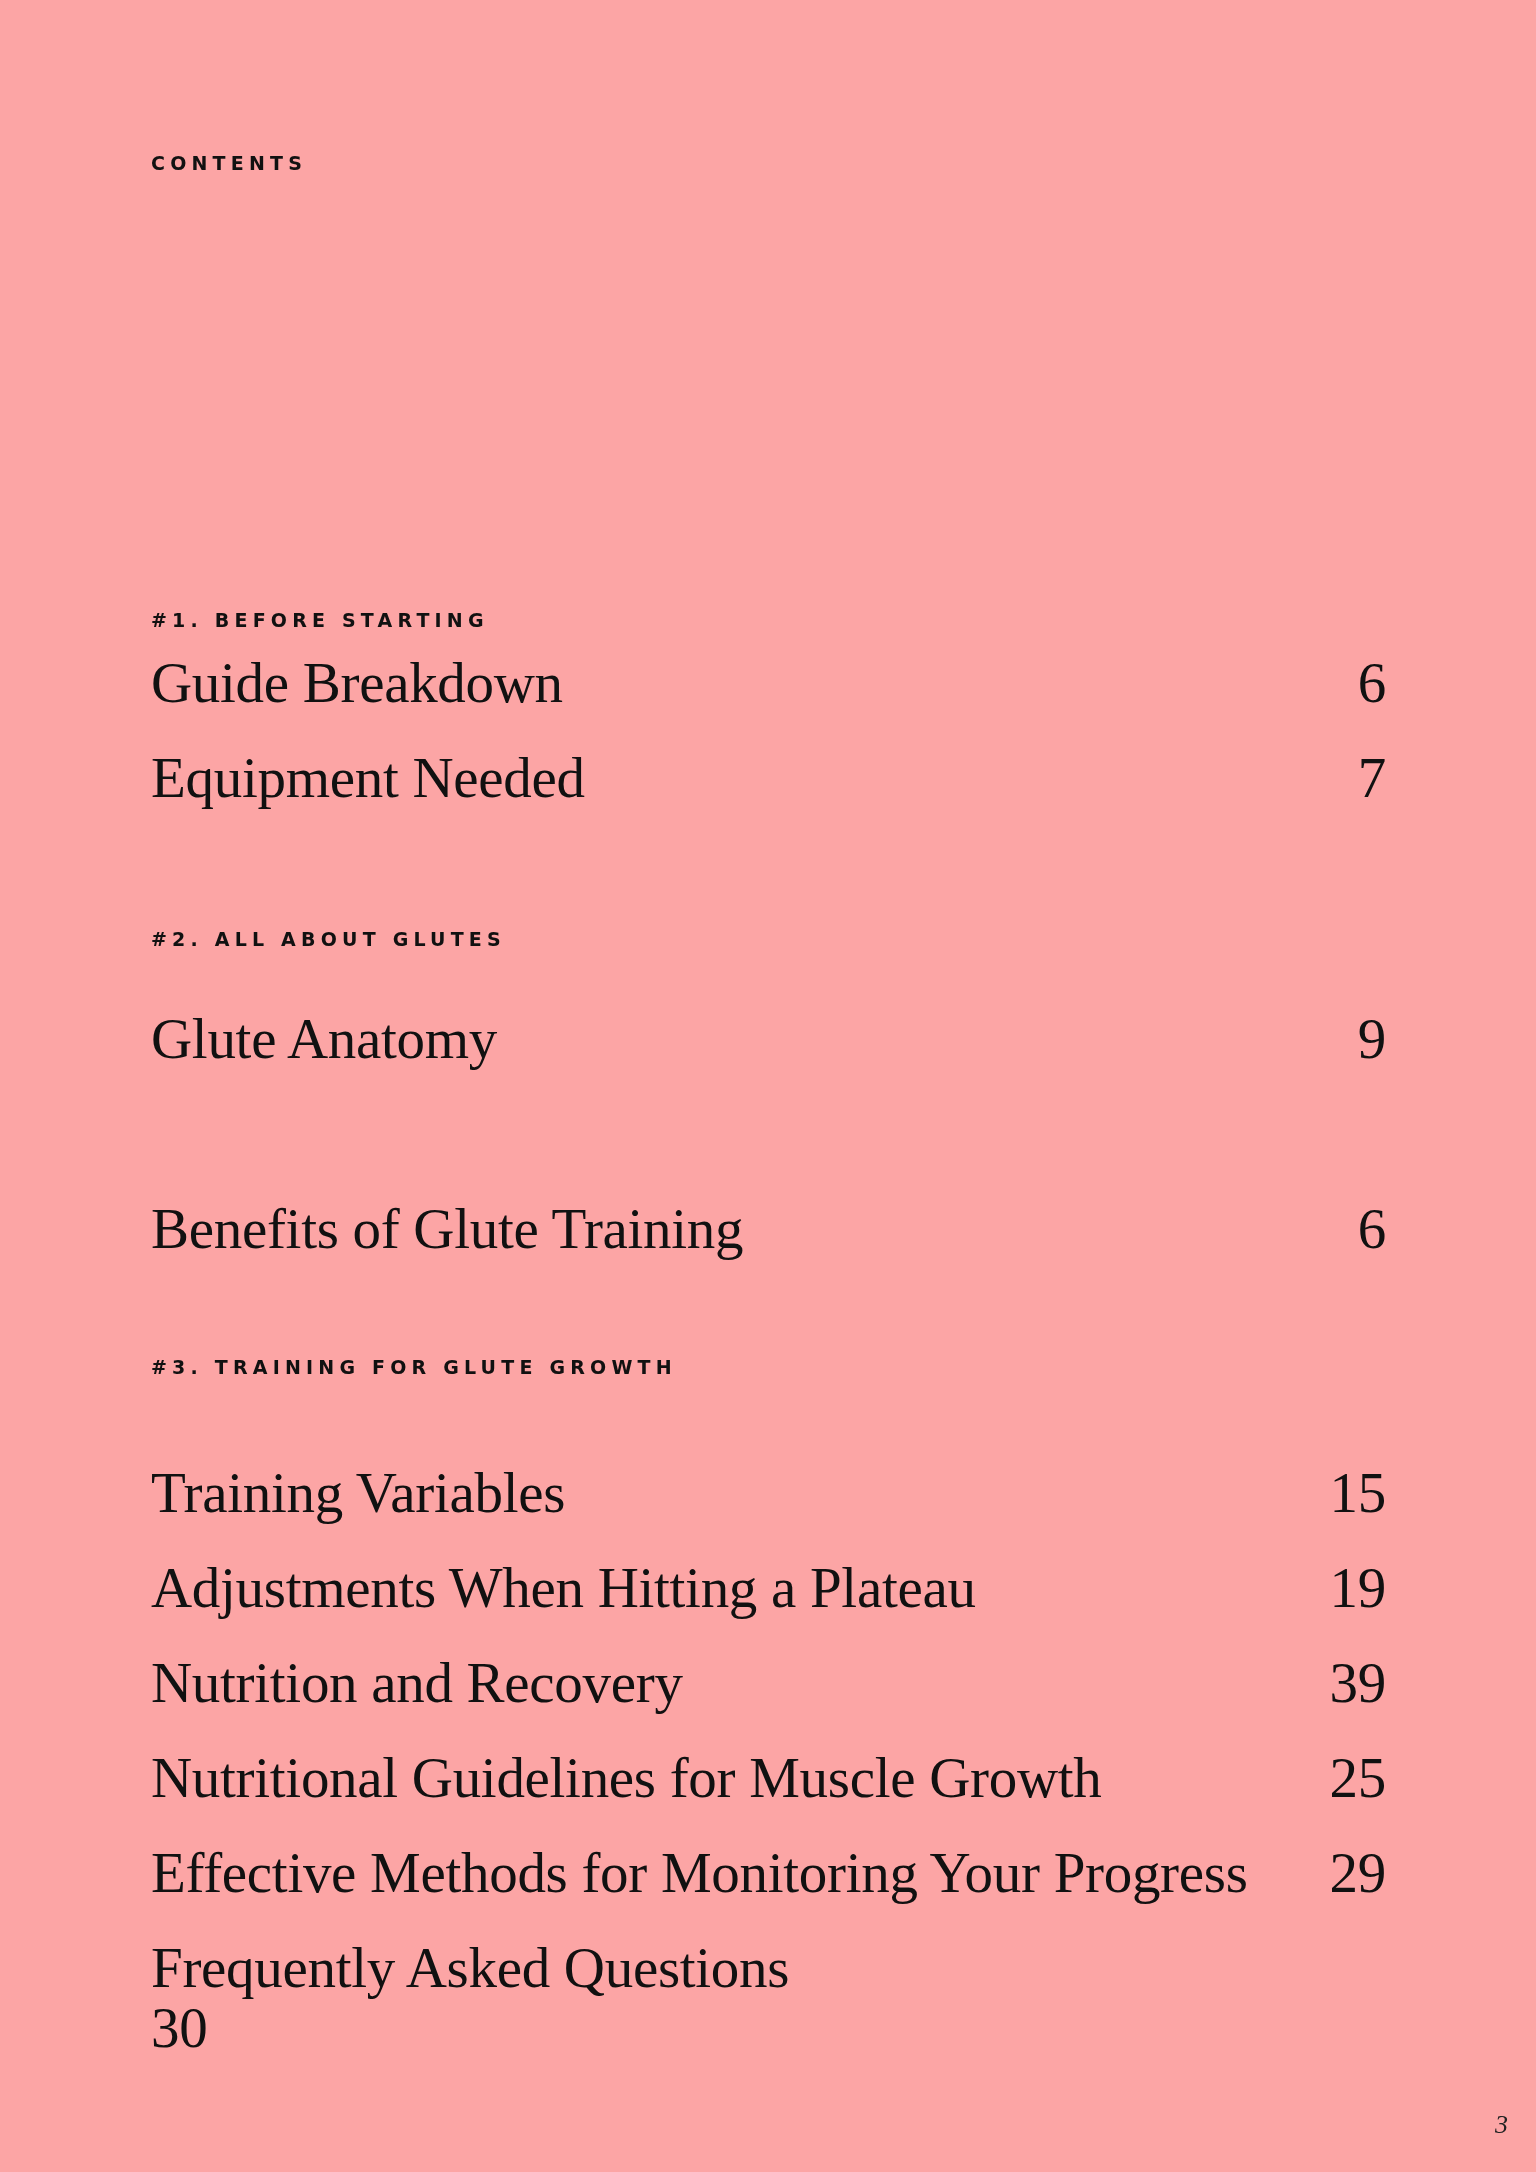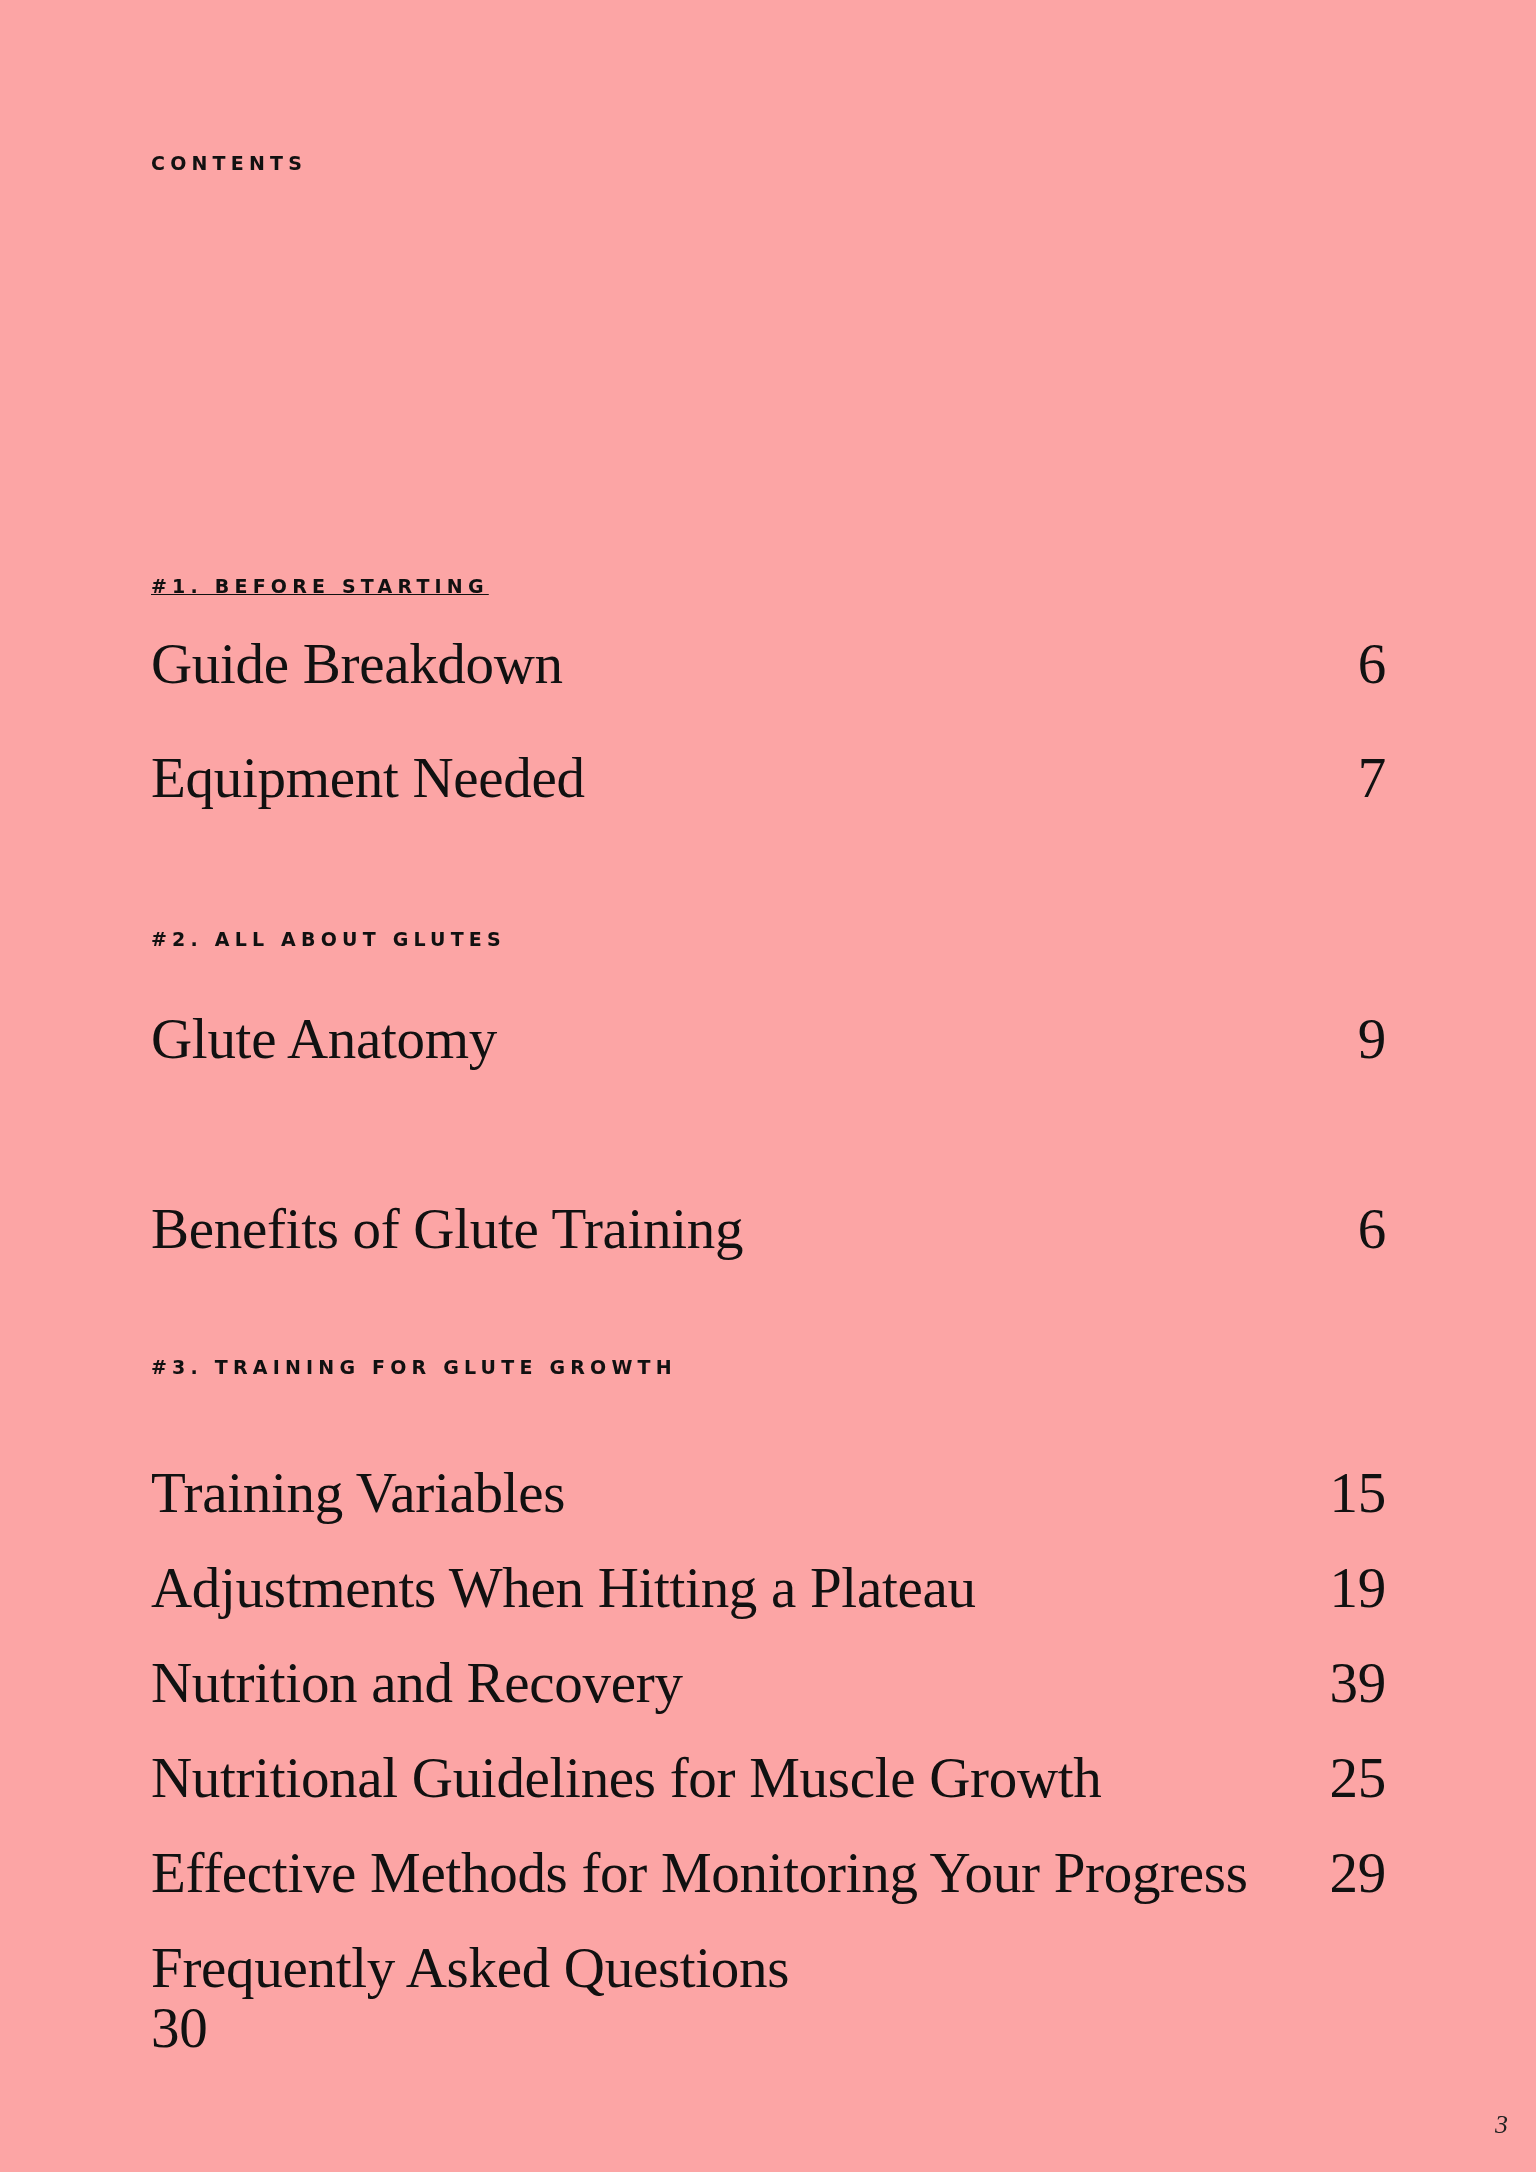--- a/index.html
+++ b/index.html
@@ -27,23 +27,23 @@
     font-size: 26px; line-height: 1; color: #222222;
   }
 </style>
 </head>
 <body>
 
 <div class="page">
 
   <div class="label" style="top:154px;">CONTENTS</div>
 
-  <div class="label" style="top:577px;text-decoration:underline;">#1. BEFORE STARTING</div>
+  <div class="label" style="top:611px;">#1. BEFORE STARTING</div>
 
-  <div class="row" style="top:634px;justify-content:space-between;">
+  <div class="row" style="top:653px;justify-content:space-between;">
     <span class="title">Guide Breakdown</span>
     <span class="num">6</span>
   </div>
   <div class="row" style="top:748px;">
     <span class="title">Equipment Needed</span>
     <span class="num">7</span>
   </div>
 
   <div class="label" style="top:930px;">#2. ALL ABOUT GLUTES</div>
 

